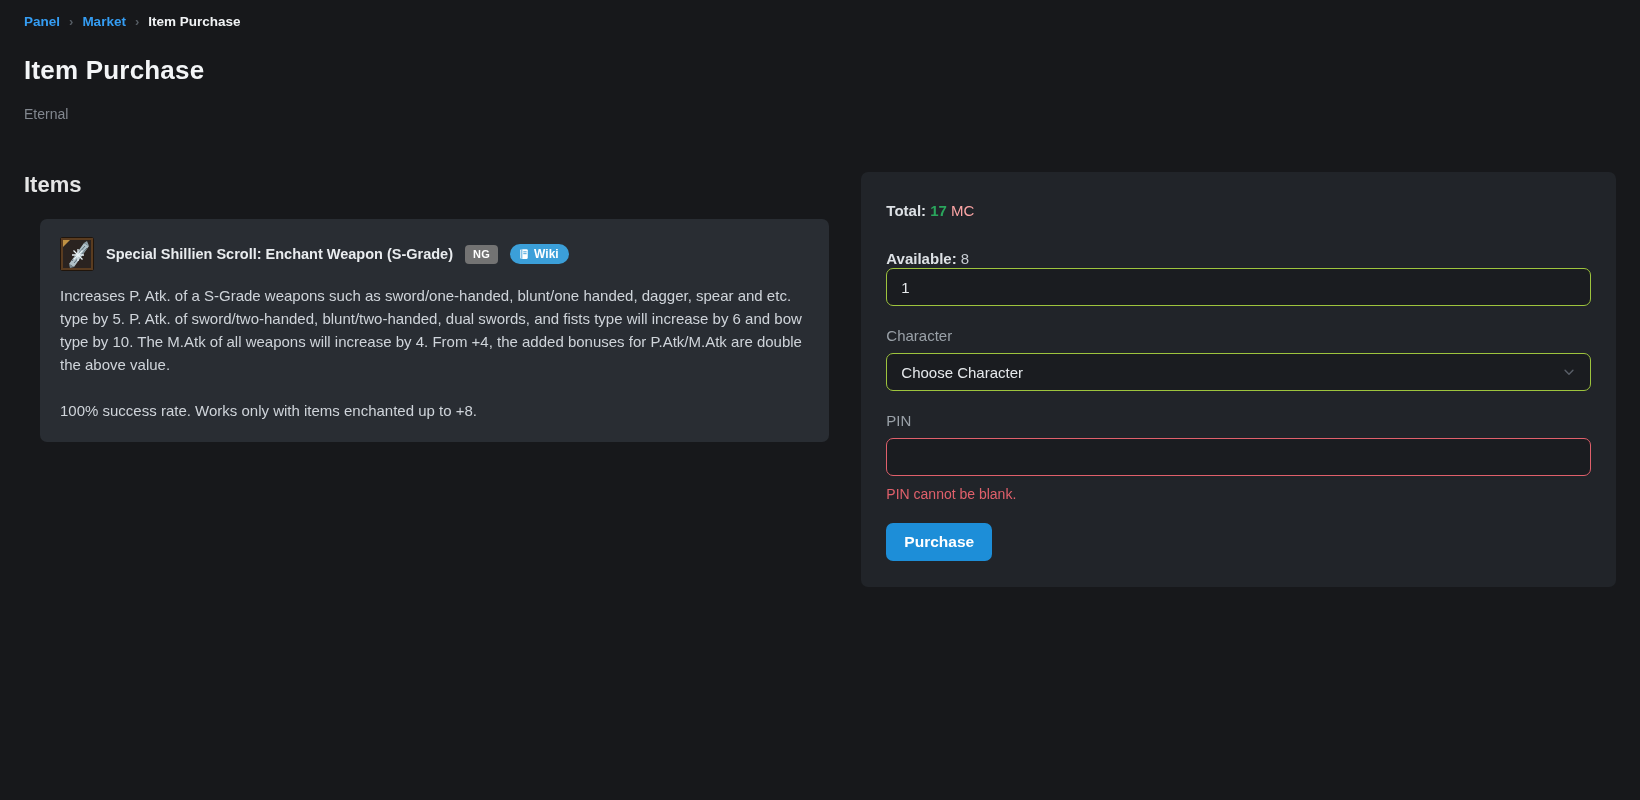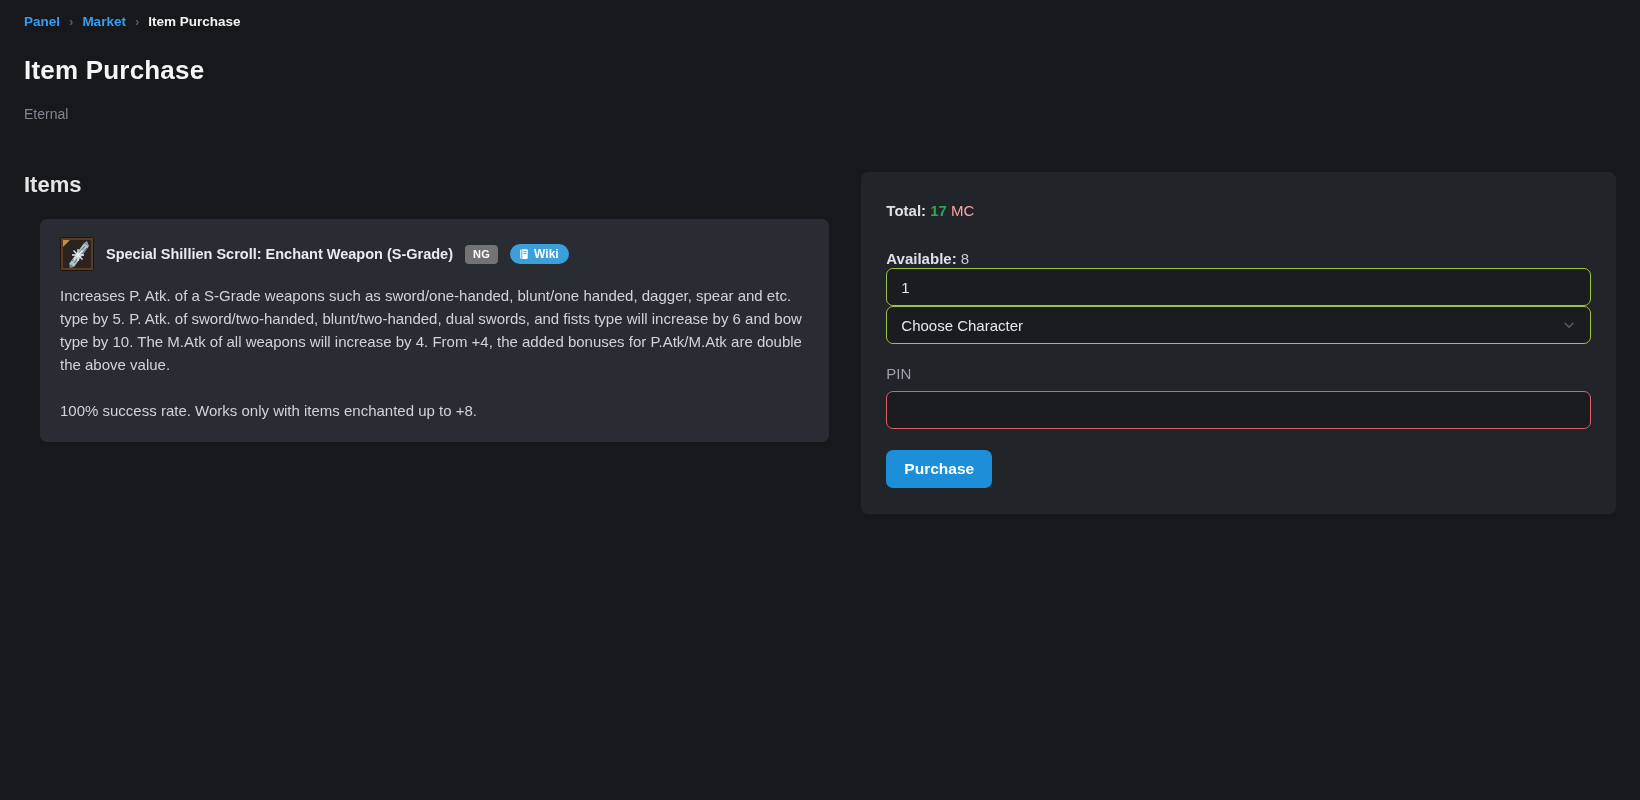--- a/index.html
+++ b/index.html
@@ -140,30 +140,32 @@
           <span class="muted">MC</span>
         </div>
 
         <div class="info-row">
           <span class="b">Available:</span>
           <span>8</span>
         </div>
 
         <input type="text" class="input" value="1" style="">
 
+        <label class="field">Character</label>
         <div class="input select">
           <span>Choose Character</span>
           <span class="chev">
             <svg width="14" height="14" viewBox="0 0 16 16" xmlns="http://www.w3.org/2000/svg">
               <path d="M3.5 6 L8 10.5 L12.5 6" stroke="#6f7680" stroke-width="1.6" fill="none" stroke-linecap="round" stroke-linejoin="round"></path>
             </svg>
           </span>
         </div>
 
         <label class="field">PIN</label>
         <input type="text" class="input red-b" value="" style="">
+        <div class="error">PIN cannot be blank.</div>
 
         <button class="btn">Purchase</button>
       </div>
     </section>
 
   </div>
 </div>
 
 </body></html>

